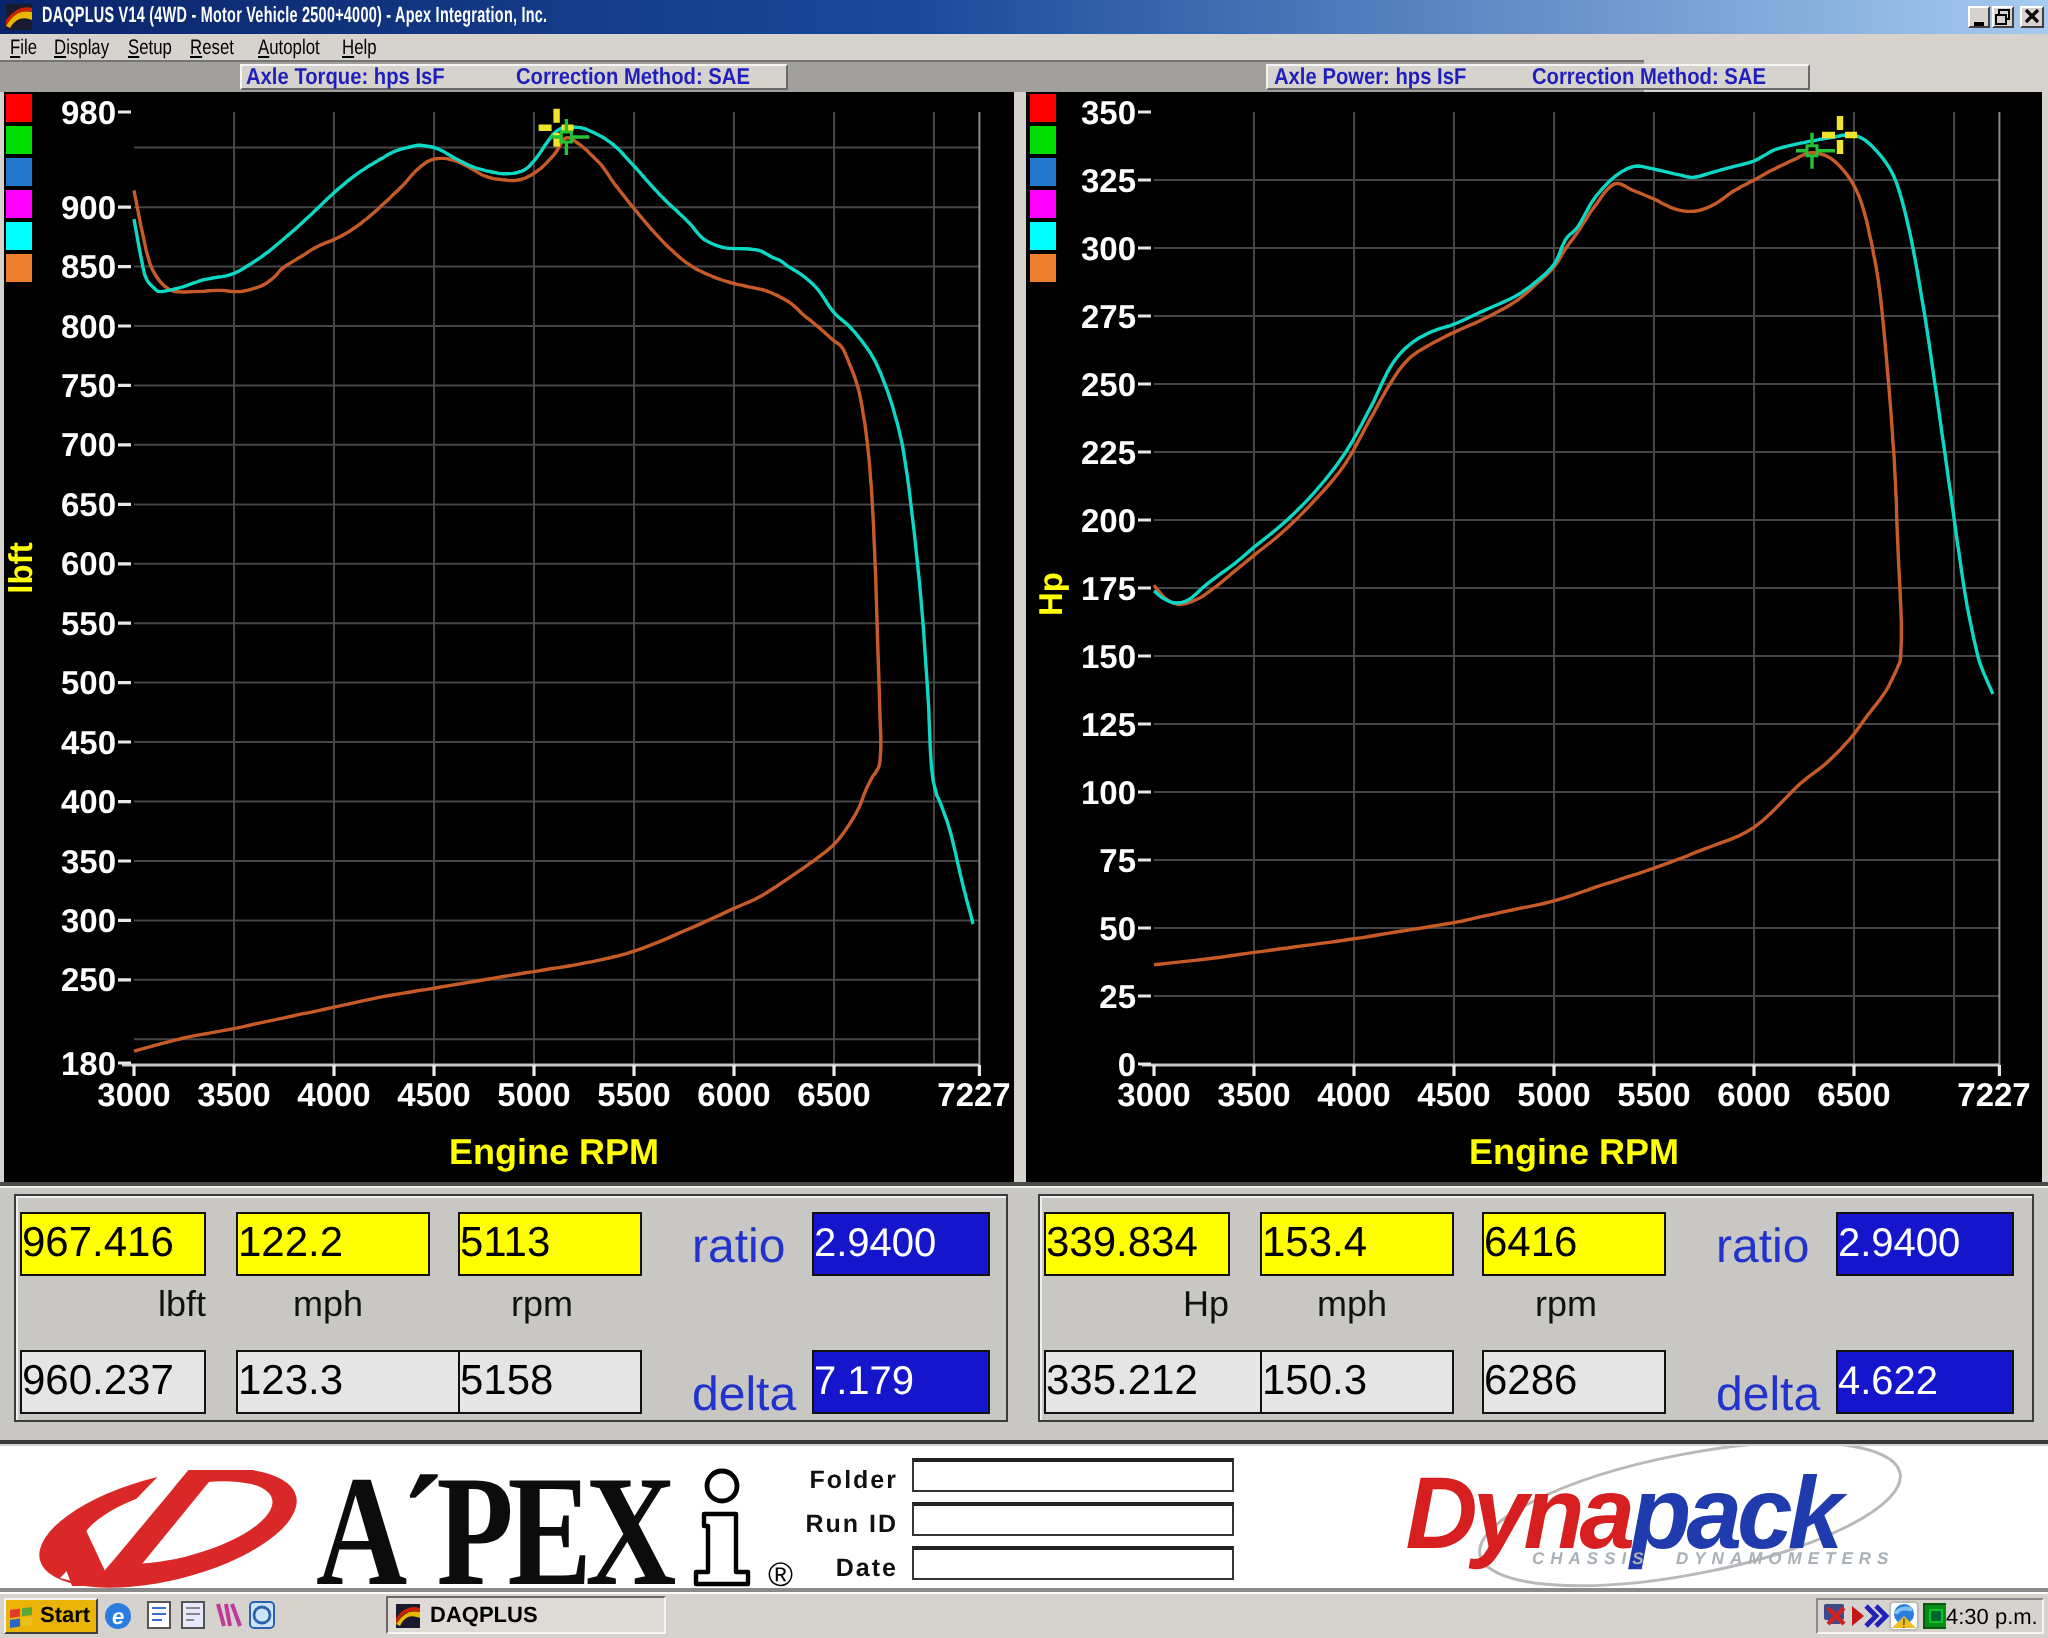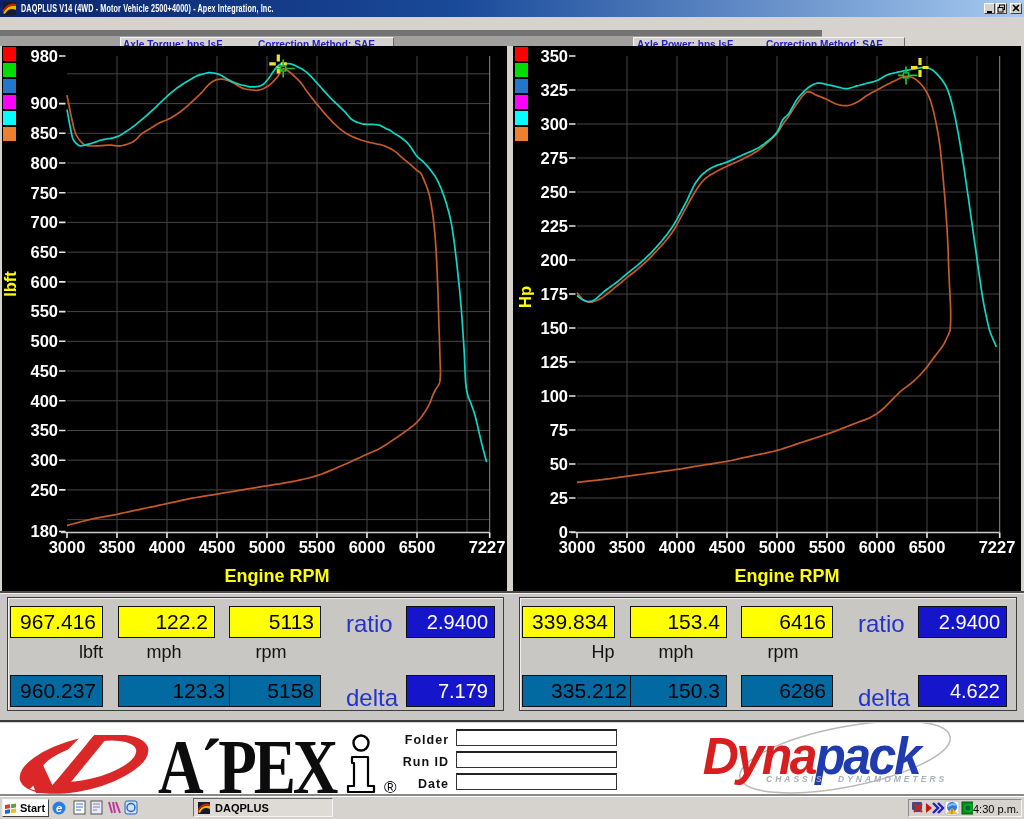--- a/index.html
+++ b/index.html
@@ -1,20 +1,20 @@
 <!DOCTYPE html>
 <html><head><meta charset="utf-8"><style>
 *{margin:0;padding:0;box-sizing:border-box}
 html,body{width:1024px;height:819px;overflow:hidden;background:#d6d3ce}
 body{font-family:"Liberation Sans",sans-serif}
 #app{position:relative;width:1024px;height:819px}
 .abs{position:absolute}
-.ybox,.gbox,.bbox{position:absolute;height:32px;border:1px solid #111;font-size:21px;text-align:right;padding:3px 6px 0 0;color:#000}
+.ybox,.gbox,.bbox{position:absolute;height:32px;border:1px solid #111;font-size:21px;padding:3px 6px 0 0;color:#000}
 .ybox{background:#ffff00}
-.gbox{background:#0369a1}
+.gbox{background:#e5e5e5}
 .bbox{background:#1515cc;color:#fff;font-size:20px;padding-top:4px}
 .rlabel{position:absolute;font-size:18px;color:#111;transform:translateX(-50%)}
 .blulbl{position:absolute;font-size:24px;color:#2233cc}
 .inpt{position:absolute;width:161px;height:17px;background:#fff;border:1px solid #333;border-top:2px solid #222}
 .hd{position:absolute;top:1.5px;color:#1f1fbb;font-weight:bold;font-size:11.5px;transform:scaleX(0.88);transform-origin:0 0;white-space:nowrap}
 .mi{position:absolute;top:1px;font-size:10.5px;transform:scaleX(0.8);transform-origin:0 0}
 .flabel{position:absolute;width:62px;text-align:right;font-size:12.5px;font-weight:bold;color:#111;letter-spacing:1px}
 </style></head><body>
 <div id="app">
 
@@ -35,22 +35,30 @@
           <rect x="1" y="3.5" width="5" height="4.5" fill="#d6d3ce" stroke="#000"></rect>
         </svg>
       </div>
  <div class="abs" style="left:1010px;top:3px;width:12px;height:11px;background:#d6d3ce;border:1px solid;border-color:#fff #404040 #404040 #fff">
         <svg width="10" height="9" style="position:absolute;left:0;top:0">
           <path d="M2 1 L8 7 M8 1 L2 7" stroke="#000" stroke-width="1.6"></path>
         </svg>
       </div>
 </div>
 
-
-<div class="abs" style="left:0;top:30px;width:822px;height:16px;background:#a2a09c;border-top:6px solid #737373">
+<div class="abs" style="left:0;top:17px;width:1024px;height:13px;background:#d6d3ce;font-size:11px;color:#000">
+ <span class="mi" style="left:5px"><u>F</u>ile</span>
+ <span class="mi" style="left:27px"><u>D</u>isplay</span>
+ <span class="mi" style="left:64px"><u>S</u>etup</span>
+ <span class="mi" style="left:95px"><u>R</u>eset</span>
+ <span class="mi" style="left:129px"><u>A</u>utoplot</span>
+ <span class="mi" style="left:171px"><u>H</u>elp</span>
+</div>
+
+<div class="abs" style="left:0;top:30px;width:822px;height:16px;background:#a2a09c;border-top:1px solid #737373">
  <div class="abs" style="left:120px;top:1px;width:274px;height:13px;background:#d6d3ce;border:1px solid;border-color:#f4f4f4 #6a6a6a #6a6a6a #f4f4f4"></div>
  <span class="hd" style="left:123px">Axle Torque: hps IsF</span>
  <span class="hd" style="left:258px">Correction Method: SAE</span>
  <div class="abs" style="left:633px;top:1px;width:272px;height:13px;background:#d6d3ce;border:1px solid;border-color:#f4f4f4 #6a6a6a #6a6a6a #f4f4f4"></div>
  <span class="hd" style="left:637px">Axle Power: hps IsF</span>
  <span class="hd" style="left:766px">Correction Method: SAE</span>
 </div>
 
 <div class="abs" style="left:2px;top:46px;width:505px;height:545px;background:#000"></div>
 <div class="abs" style="left:513px;top:46px;width:508px;height:545px;background:#000"></div>
@@ -194,21 +202,21 @@
 <div class="inpt" style="left:456px;top:773px"></div>
 
 <svg class="abs" style="left:690px;top:723px" width="290" height="72">
  <ellipse cx="155" cy="34" rx="107" ry="30" fill="none" stroke="#b9b9b9" stroke-width="1.5" transform="rotate(-11 155 34)"></ellipse>
  <text x="13" y="51" font-size="51" font-weight="bold" font-style="italic" font-family="'Liberation Sans',sans-serif" letter-spacing="-2.5" transform="scale(0.98,1)"><tspan fill="#d81f1f">Dyna</tspan><tspan fill="#1f3bad">pack</tspan></text>
  <text x="76" y="59" font-size="8.5" fill="#a8b0b8" letter-spacing="3" font-style="italic" font-weight="bold" font-family="'Liberation Sans',sans-serif">CHASSIS</text>
  <text x="148" y="59" font-size="8.5" fill="#a8b0b8" letter-spacing="3" font-style="italic" font-weight="bold" font-family="'Liberation Sans',sans-serif">DYNAMOMETERS</text>
 </svg>
 
 <div class="abs" style="left:0;top:796px;width:1024px;height:23px;background:#d6d3ce;border-top:1px solid #fff;box-shadow:0 -2px 0 #8a8a8a"></div>
-<div class="abs" style="left:2px;top:799px;width:47px;height:18px;background:#ffffff;border:1px solid;border-color:#f4f4f4 #404040 #404040 #f4f4f4">
+<div class="abs" style="left:2px;top:799px;width:47px;height:18px;background:#eab308;border:1px solid;border-color:#f4f4f4 #404040 #404040 #f4f4f4">
  <svg width="13" height="13" style="position:absolute;left:2px;top:2px">
         <rect x="0" y="3" width="5" height="4" fill="#e03a2a" transform="skewY(-8)"></rect>
         <rect x="6" y="3" width="5" height="4" fill="#55a832" transform="skewY(-8)"></rect>
         <rect x="0" y="8" width="5" height="4" fill="#2a66c8" transform="skewY(-8)"></rect>
         <rect x="6" y="8" width="5" height="4" fill="#e8c21a" transform="skewY(-8)"></rect>
       </svg>
  <span style="position:absolute;left:17px;top:2px;font-size:11px;font-weight:bold">Start</span>
 </div>
 <svg class="abs" style="left:52px;top:800px" width="140" height="16">
  <circle cx="7" cy="8" r="6.5" fill="#2a7de0"></circle>

